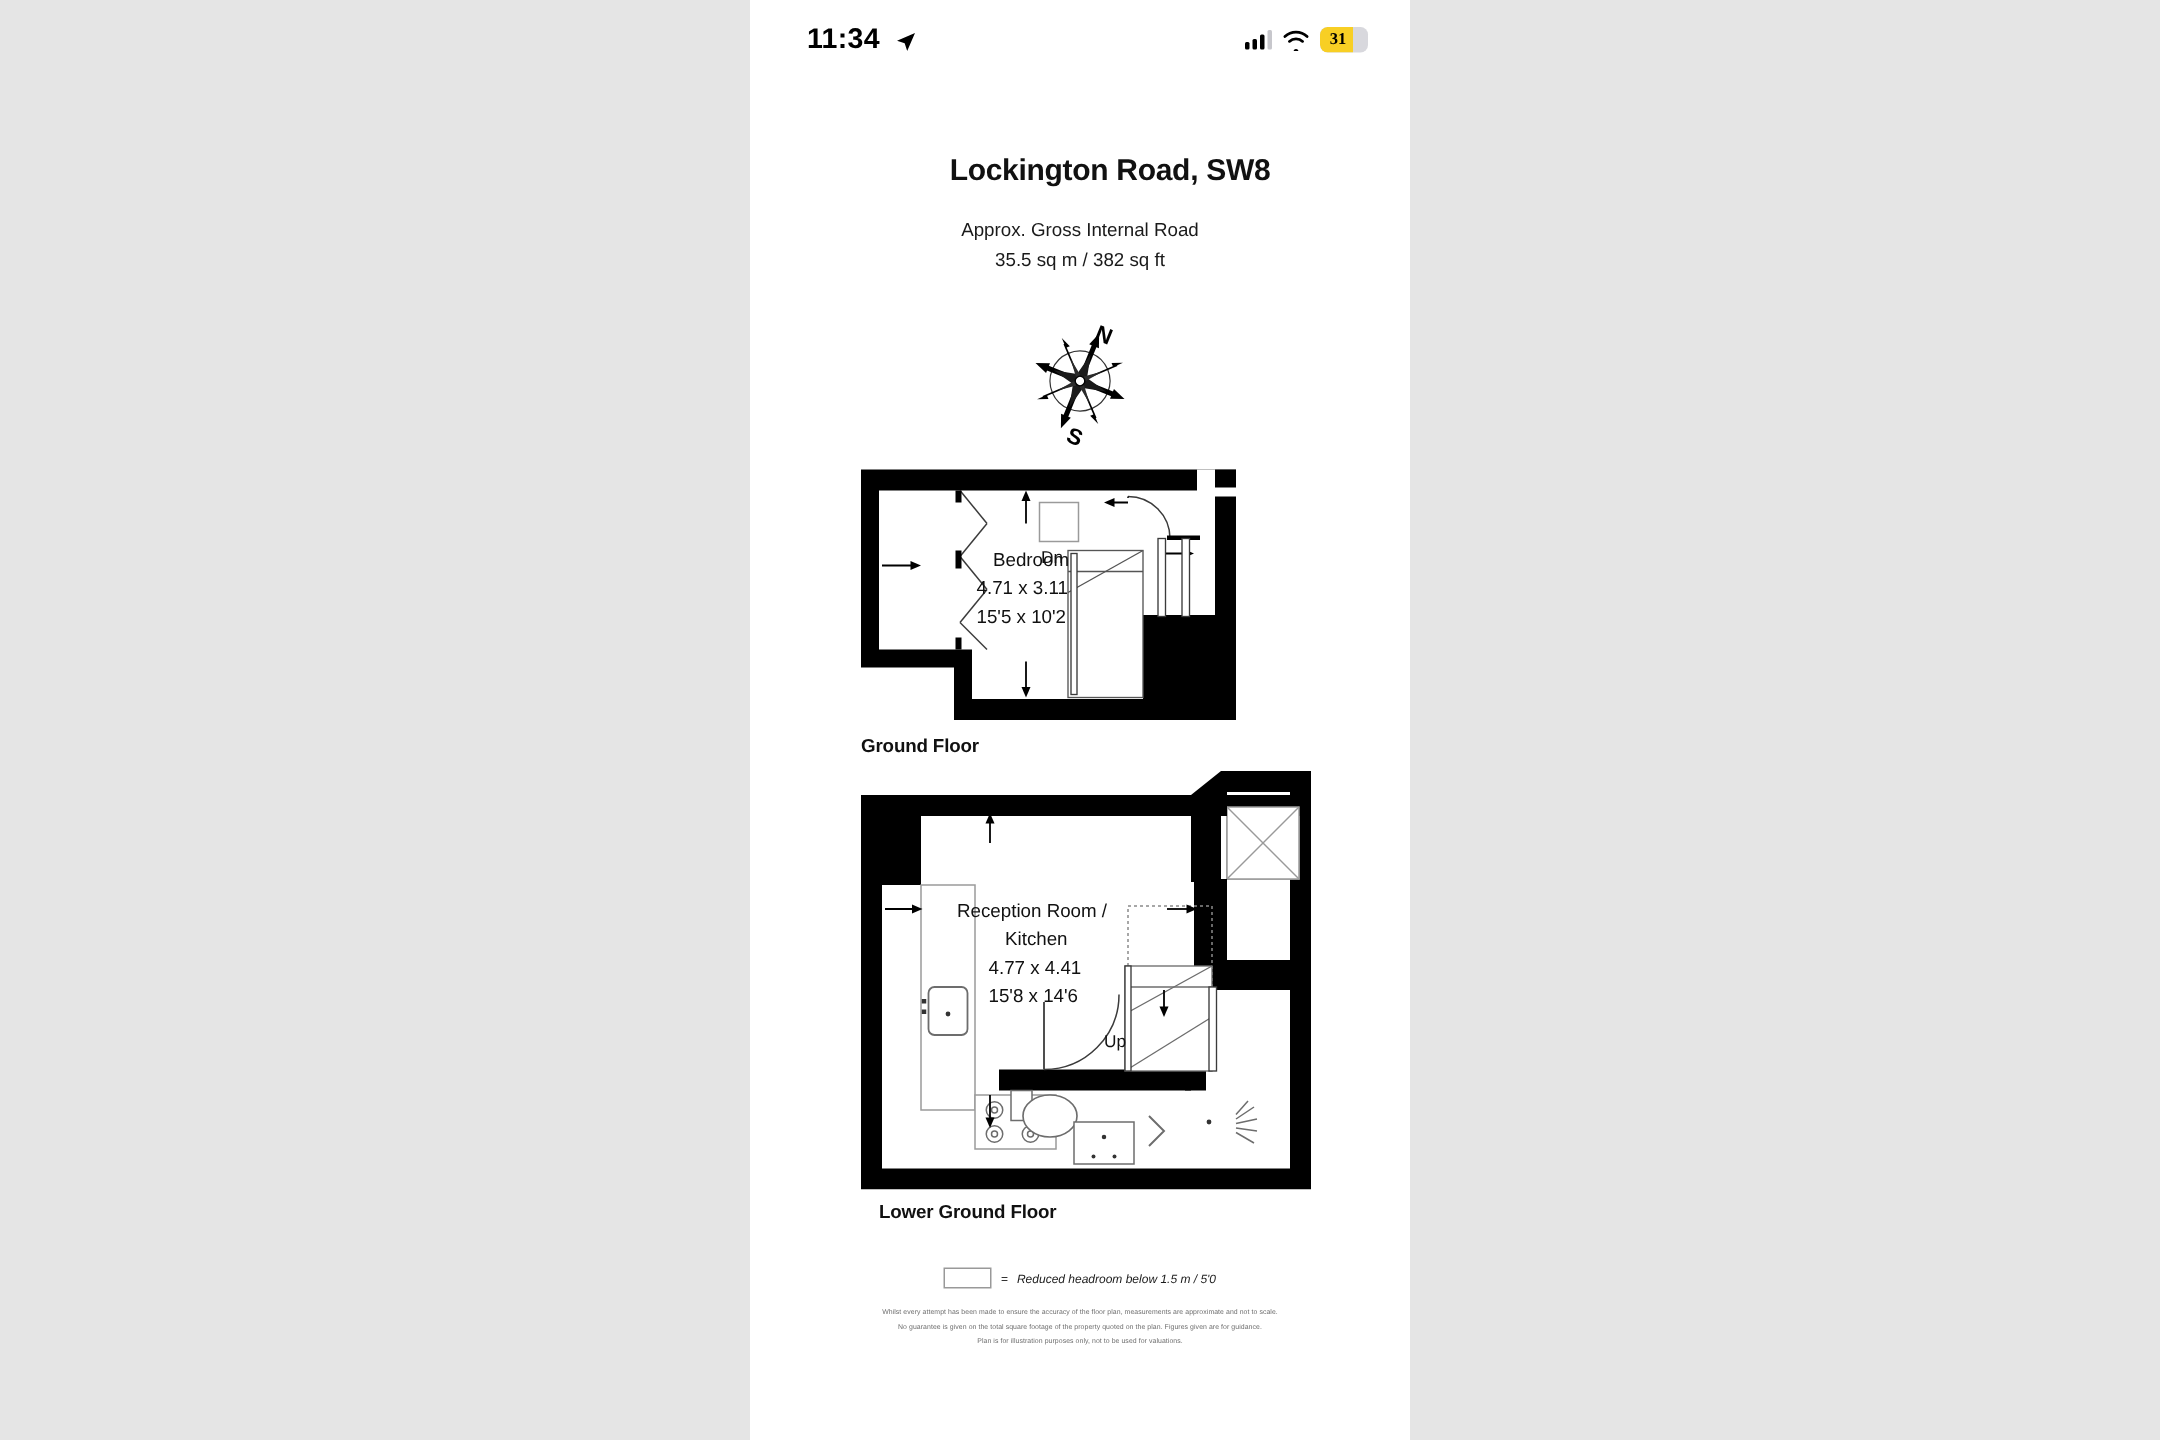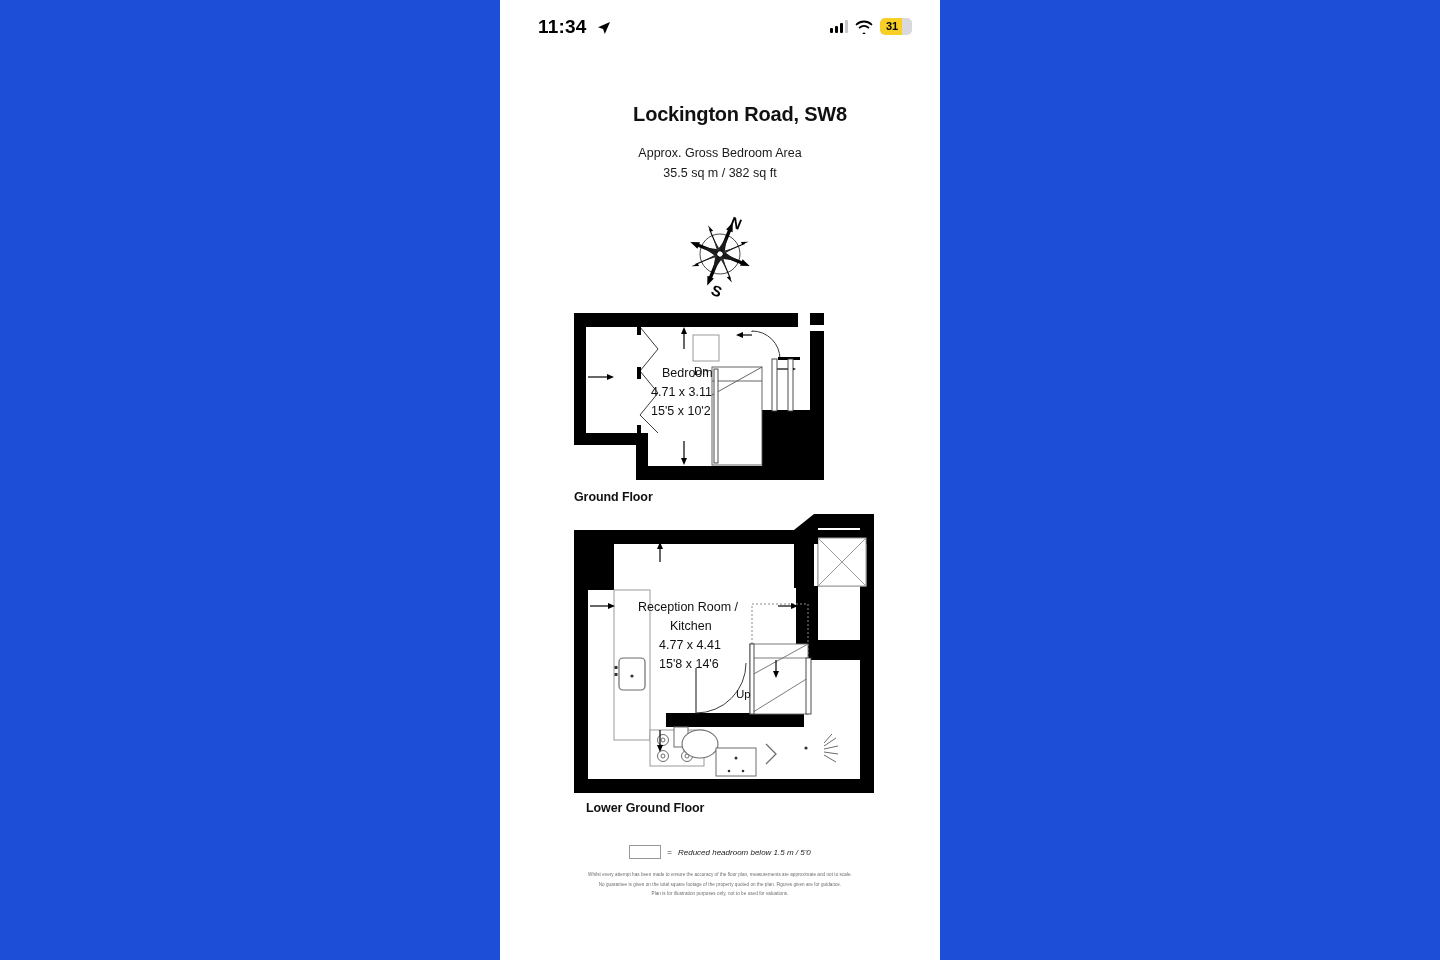--- a/index.html
+++ b/index.html
@@ -8,21 +8,21 @@
     background: #000000;
     width: 1440px;
     height: 960px;
     overflow: hidden;
     font-family: "Liberation Sans", sans-serif;
   }
   #root {
     position: relative;
     width: 1440px;
     height: 960px;
-    background: #1d4ed8;
+    background: #e5e5e5;
   }
   #phone {
     position: absolute;
     left: 500px;
     top: 0px;
     width: 440px;
     height: 960px;
     background: #ffffff;
     overflow: hidden;
   }
@@ -50,20 +50,21 @@
     width: 14px;
     height: 14px;
   }
   .sb-right {
     position: absolute;
     right: 28px;
     top: 18px;
     display: flex;
     align-items: center;
     gap: 7px;
+    font-family: Liberation Serif, serif;
   }
   .sb-signal { display: flex; align-items: flex-end; gap: 2px; height: 13px; }
   .sb-signal i { width: 3px; background: #000; border-radius: 1px; display:block; }
   .sb-signal i:nth-child(1){ height: 5px; }
   .sb-signal i:nth-child(2){ height: 7px; }
   .sb-signal i:nth-child(3){ height: 10px; }
   .sb-signal i:nth-child(4){ height: 13px; background:#c7c7cc; }
   .sb-wifi { width: 18px; height: 14px; }
   .sb-batt {
     position: relative;
@@ -201,21 +202,21 @@
         </svg>
         <span class="sb-batt">
           <span class="sb-batt-fill"></span>
           <span class="sb-batt-num">31</span>
 
         </span>
       </div>
     </div>
 
     <div class="title">Lockington Road, SW8</div>
-    <div class="sub1">Approx. Gross Bedroom Area</div>
+    <div class="sub1">Approx. Gross Internal Road</div>
     <div class="sub2">35.5 sq m / 382 sq ft</div>
 
     <svg class="compass" viewBox="0 0 100 98">
       <g transform="rotate(22 50 52)">
         <circle cx="50" cy="52" r="20" fill="none" stroke="#333" stroke-width="0.8"></circle>
 
         <g stroke="#000" stroke-width="3.4" stroke-linecap="butt">
           <line x1="50" y1="52" x2="50" y2="26"></line>
           <line x1="50" y1="52" x2="50" y2="78"></line>
           <line x1="50" y1="52" x2="26" y2="52"></line>

